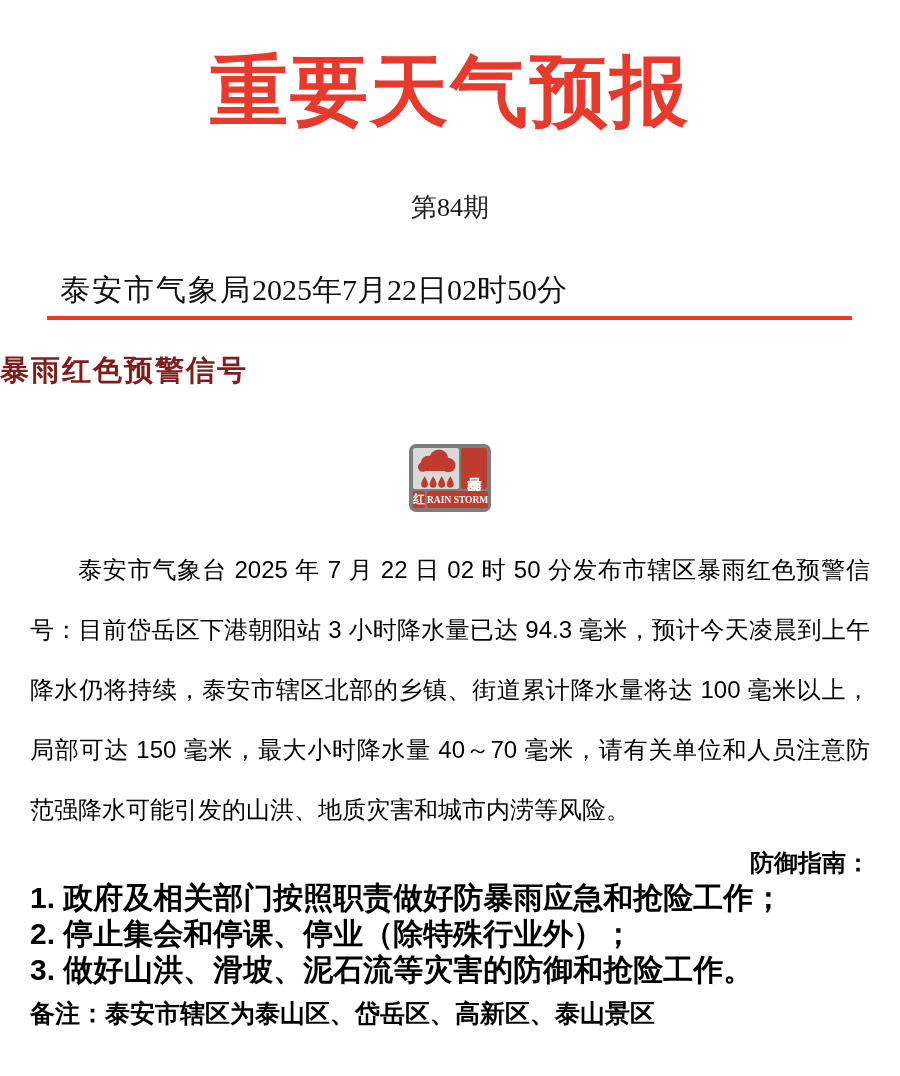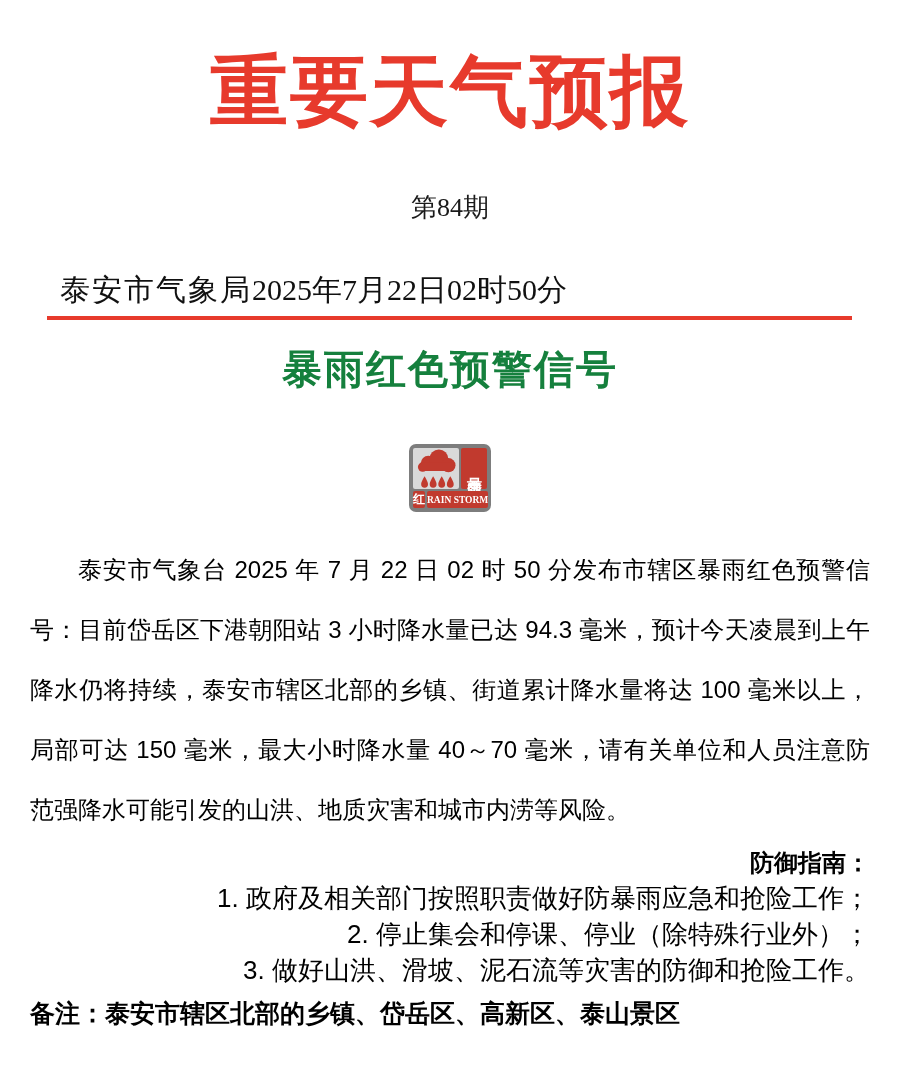--- a/index.html
+++ b/index.html
@@ -44,27 +44,27 @@
     color: #111111;
   }
   .header-row .agency { letter-spacing: 2px; }
   .red-rule {
     height: 4px;
     background: #e73a2c;
     margin: 6px 48px 0 47px;
   }
   .signal-title {
     margin-top: 24px;
-    text-align: center;
-    font-family: "Liberation Serif", serif;
-    font-weight: 700;
-    font-size: 40px;
+    text-align: left;
+    font-family: "Liberation Serif", serif;
+    font-weight: 700;
+    font-size: 29px;
     line-height: 52px;
     letter-spacing: 2px;
-    color: #15803d;
+    color: #7f1d1d;
   }
 
   
   .icon-wrap {
     margin-top: 48px;
     display: flex;
     justify-content: center;
   }
   .warn-icon {
     width: 82px;
@@ -134,24 +134,23 @@
     font-family: "Liberation Sans", sans-serif;
     color: #000000;
   }
   .guide-heading {
     font-weight: 700;
     font-size: 24px;
     line-height: 34px;
     text-align: right;
   }
   .guide-item {
-    font-size: 26px;
+    font-size: 30px;
     line-height: 36px;
-    font-weight: 400;
-    text-align: right;
+    font-weight: 700;
   }
   .note {
     margin: 8px 30px 0 30px;
     font-family: "Liberation Sans", sans-serif;
     font-weight: 700;
     font-size: 25px;
     line-height: 34px;
     color: #000000;
   }
 </style>
@@ -202,15 +201,15 @@
 
   <p class="body-text">泰安市气象台 2025 年 7 月 22 日 02 时 50 分发布市辖区暴雨红色预警信号：目前岱岳区下港朝阳站 3 小时降水量已达 94.3 毫米，预计今天凌晨到上午降水仍将持续，泰安市辖区北部的乡镇、街道累计降水量将达 100 毫米以上，局部可达 150 毫米，最大小时降水量 40～70 毫米，请有关单位和人员注意防范强降水可能引发的山洪、地质灾害和城市内涝等风险。</p>
 
   <div class="guide">
     <div class="guide-heading">防御指南：</div>
     <div class="guide-item">1. 政府及相关部门按照职责做好防暴雨应急和抢险工作；</div>
     <div class="guide-item">2. 停止集会和停课、停业（除特殊行业外）；</div>
     <div class="guide-item">3. 做好山洪、滑坡、泥石流等灾害的防御和抢险工作。</div>
   </div>
 
-  <div class="note">备注：泰安市辖区北部的乡镇、岱岳区、高新区、泰山景区</div>
+  <div class="note">备注：泰安市辖区为泰山区、岱岳区、高新区、泰山景区</div>
 
 </div>
 
 </body></html>

